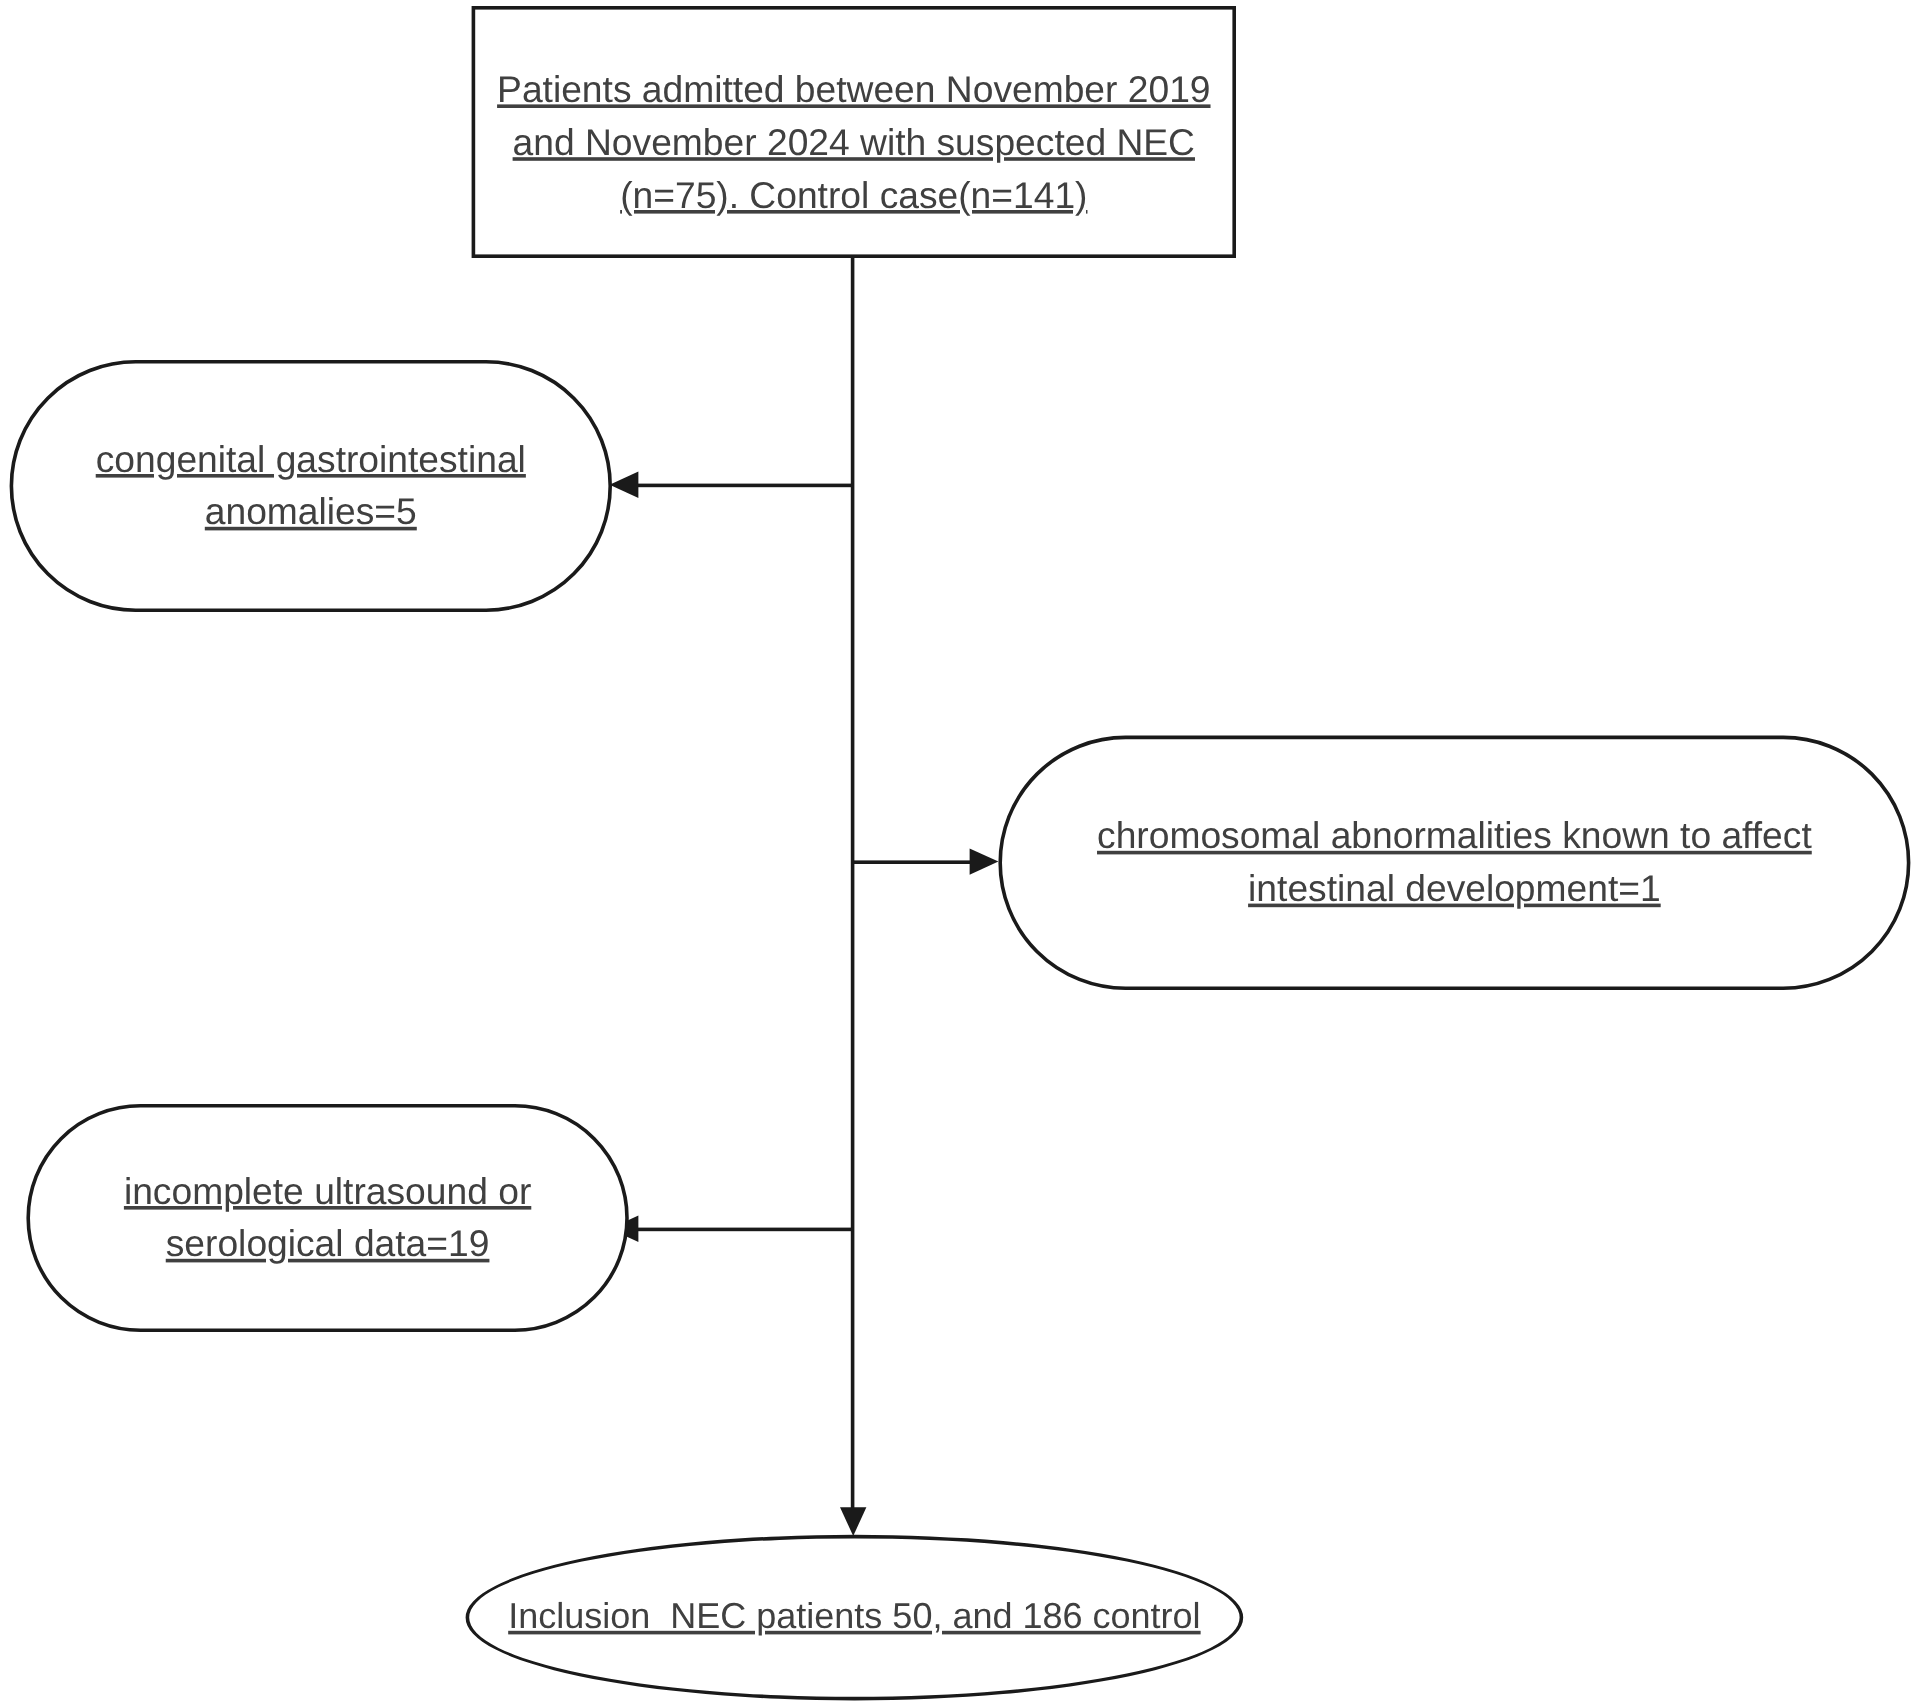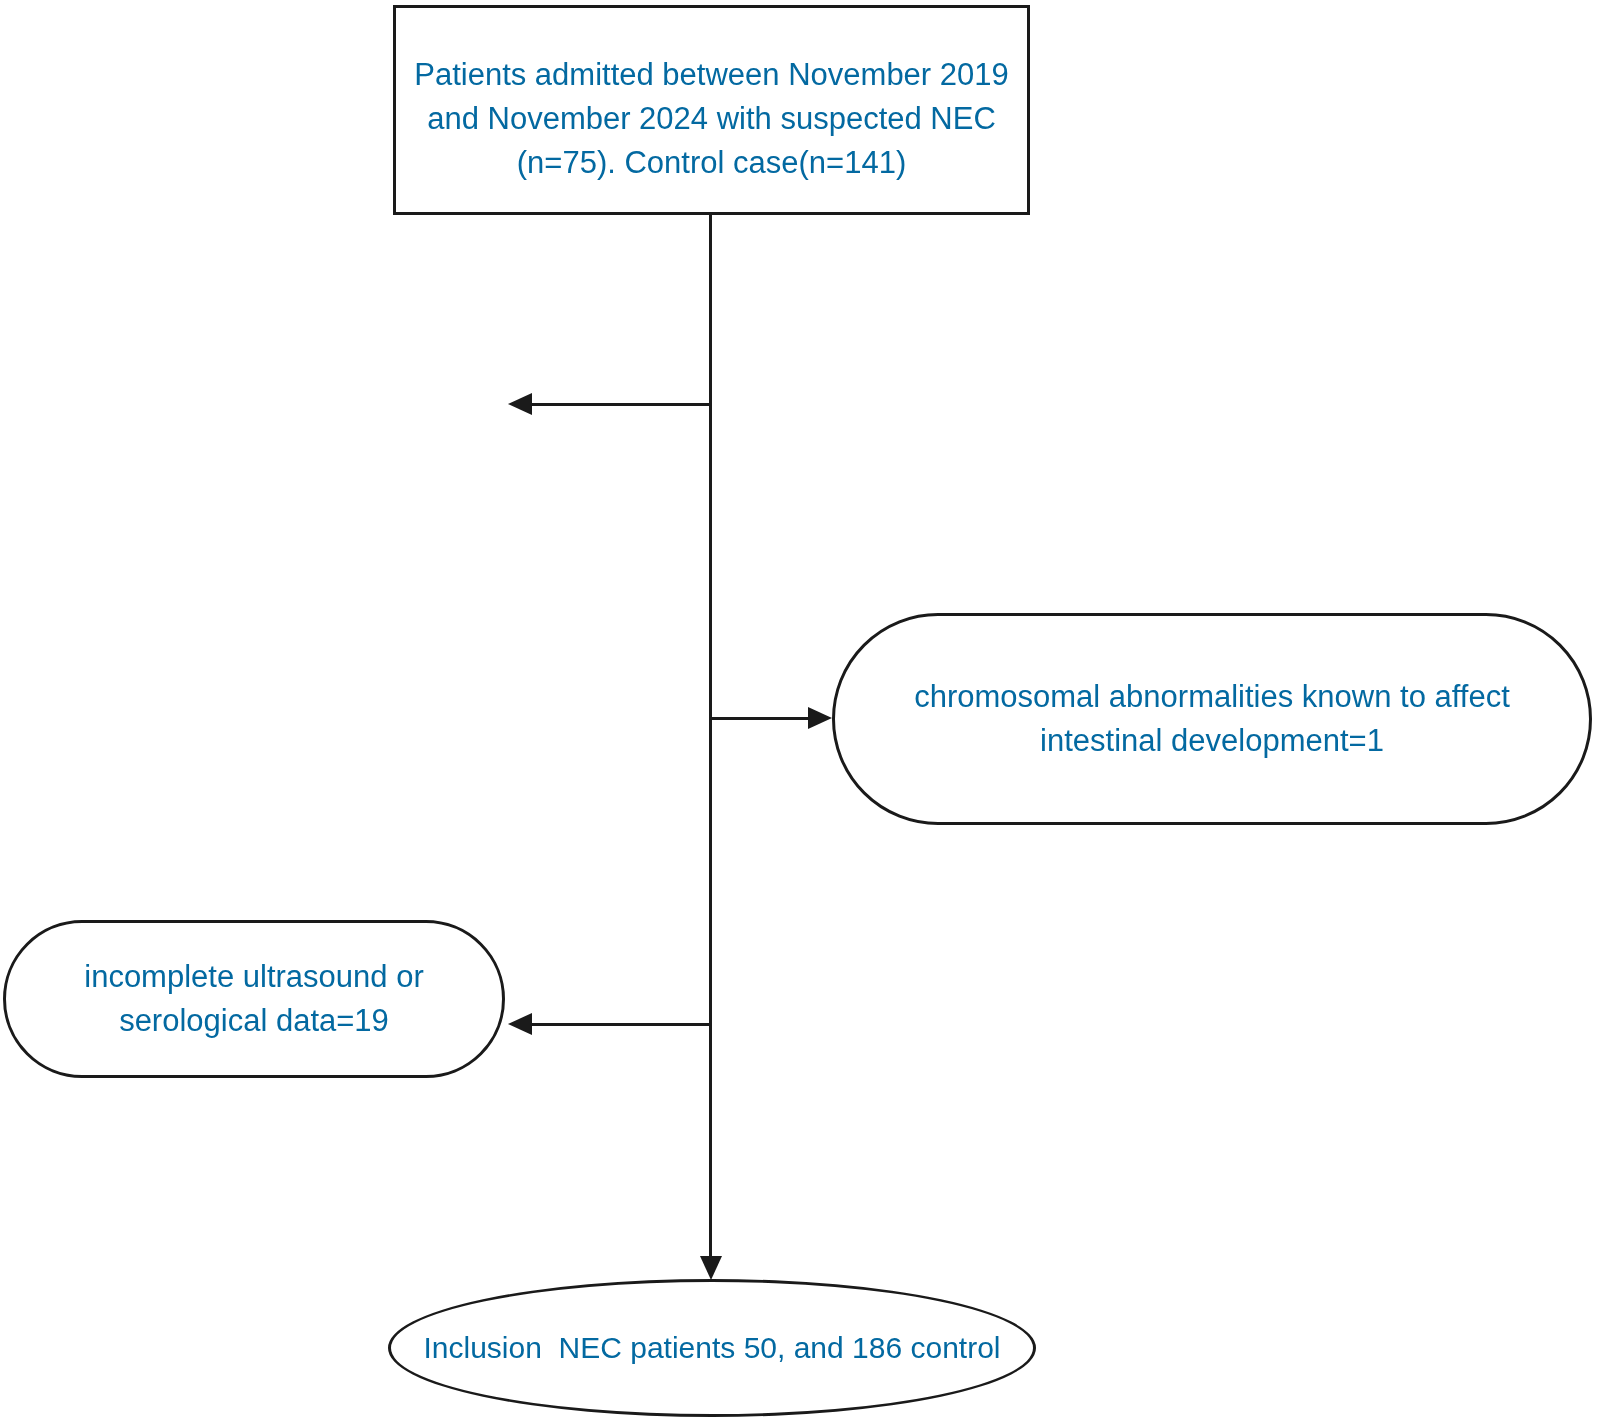--- a/index.html
+++ b/index.html
@@ -22,42 +22,43 @@
     border: 3px solid #1a1a1a;
     background: #ffffff;
     display: flex;
     align-items: center;
     justify-content: center;
     text-align: center;
   }
   .node-text {
     font-size: 31px;
     line-height: 44px;
-    color: #0369a1;
+    color: #404040;
+    text-decoration: underline;
   }
   .rect-start {
     left: 393px; top: 5px;
     width: 637px; height: 210px;
     padding: 24px 10px 6px 10px;
   }
   .stadium-congenital {
     left: 8px; top: 300px;
     width: 502px; height: 210px;
     border-radius: 105px;
     padding: 0 30px;
   }
   .stadium-chromosomal {
     left: 832px; top: 613px;
     width: 760px; height: 212px;
     border-radius: 106px;
     padding: 0 36px;
   }
   .stadium-incomplete {
-    left: 3px; top: 920px;
-    width: 502px; height: 158px;
+    left: 22px; top: 920px;
+    width: 502px; height: 190px;
     border-radius: 105px;
     padding: 0 30px;
   }
   .ellipse-inclusion {
     left: 388px; top: 1279px;
     width: 648px; height: 138px;
     border-radius: 50%;
     padding: 0 6px;
   }
   .ellipse-inclusion .node-text {
@@ -116,20 +117,23 @@
 
   <div class="node rect-start">
     <div class="node-text">Patients admitted between November 2019 and November 2024 with suspected NEC (n=75). Control case(n=141)</div>
   </div>
 
   <div class="line vline-main"></div>
   <div class="arrowhead arrow-down ah-inclusion"></div>
 
   <div class="line hline-congenital"></div>
   <div class="arrowhead arrow-left ah-congenital"></div>
+  <div class="node stadium-congenital">
+    <div class="node-text">congenital gastrointestinal anomalies=5</div>
+  </div>
 
   <div class="line hline-chromosomal"></div>
   <div class="arrowhead arrow-right ah-chromosomal"></div>
   <div class="node stadium-chromosomal">
     <div class="node-text">chromosomal abnormalities known to affect intestinal development=1</div>
   </div>
 
   <div class="line hline-incomplete"></div>
   <div class="arrowhead arrow-left ah-incomplete"></div>
   <div class="node stadium-incomplete">

